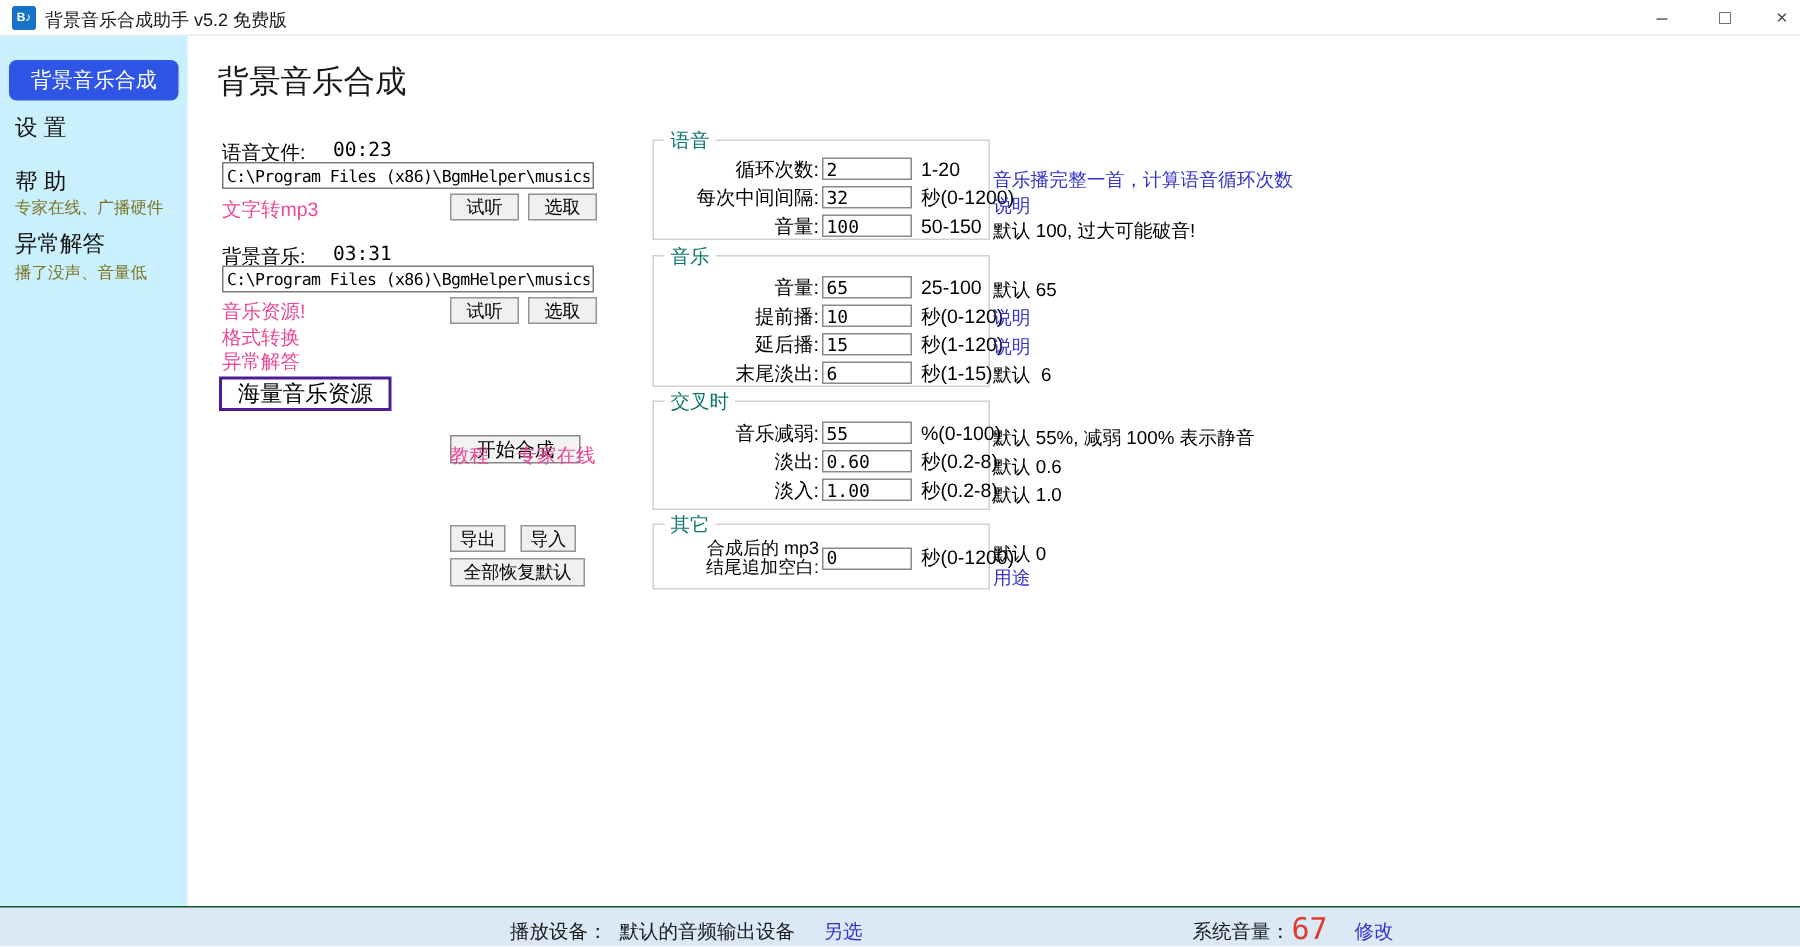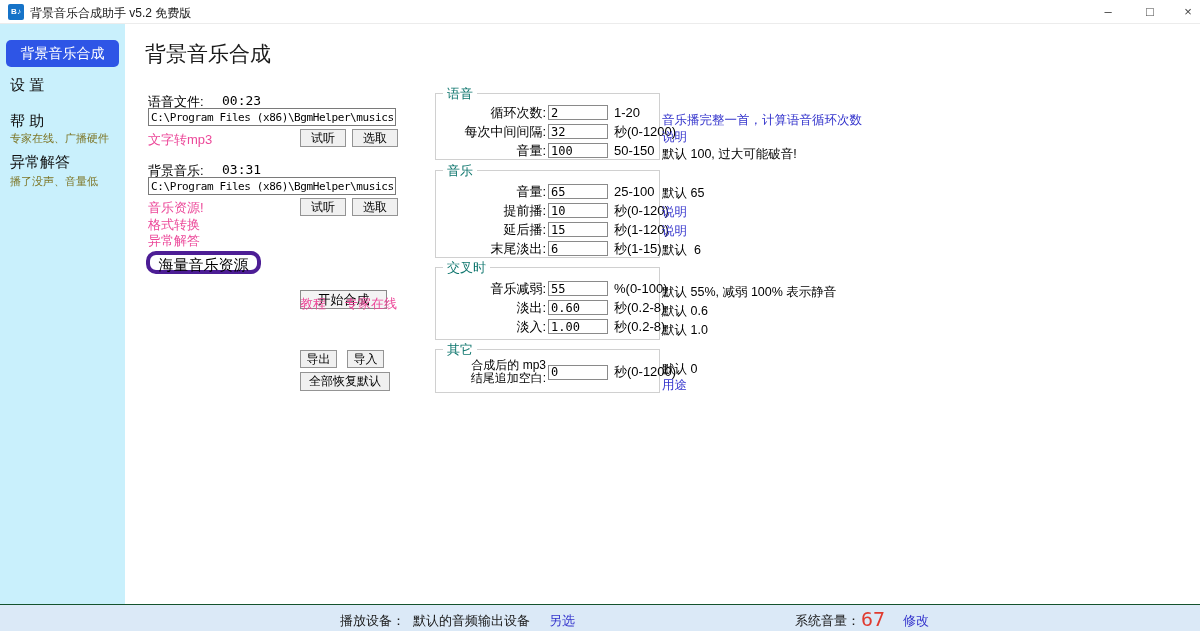--- a/index.html
+++ b/index.html
@@ -28,21 +28,21 @@
   .page-title { position:absolute; left:145px; top:40px; font-size:21px; color:#1a1a1a; }
   .lbl { position:absolute; font-size:13px; color:#000; white-space:pre; }
   .duration { position:absolute; font-size:13px; font-family:"DejaVu Sans Mono", monospace; }
   .path-input { position:absolute; left:148px; width:248px; height:18px; border:1px solid #7a7a7a; background:#fff;
                 font-family:"DejaVu Sans Mono", monospace; font-size:11px; letter-spacing:-0.4px; padding:0 2px; color:#000; }
   .link { color:#ec4899; cursor:pointer; font-size:13px; position:absolute; white-space:pre; }
   .btn { position:absolute; background:#f0f0f0; border:1px solid #949494; font-family:inherit; font-size:12px;
          color:#000; text-align:center; cursor:pointer; padding:0; }
   .btn-small { width:46px; height:18px; }
   .massive-btn { position:absolute; left:146px; top:251px; width:115px; height:23px; background:#fdfeff;
-                 border:4px solid #4c1d95; border-radius:10px; font-size:15px; line-height:19px; text-align:center; cursor:pointer; }
+                 border:2px solid #4c1d95; border-radius:0; font-size:15px; line-height:19px; text-align:center; cursor:pointer; }
   .start-btn { left:300px; top:271px; width:87px; height:19px; font-size:13px; background:#f3f3f3; border:1px solid #8a8a8a;margin-top:19px; }
 
   
   .groupbox { position:absolute; left:435px; width:225px; border:1px solid #d0d0d0; background:#fff; }
   .gb-title { position:absolute; top:-9px; left:7px; background:#fff; padding:0 4px; font-size:13px; color:#0f766e; }
   .gb-row { display:flex; align-items:center; height:19px; }
   .gb-label { width:110px; text-align:right; font-size:13px; flex:none; white-space:pre; }
   .gb-label2 { width:110px; text-align:right; font-size:12px; line-height:13px; flex:none; white-space:pre; }
   .gb-input { width:60px; height:15px; border:1px solid #8a8a8a; font-size:12px;
               font-family:"DejaVu Sans Mono", monospace; padding:0 2px; margin-left:2px; flex:none; }

